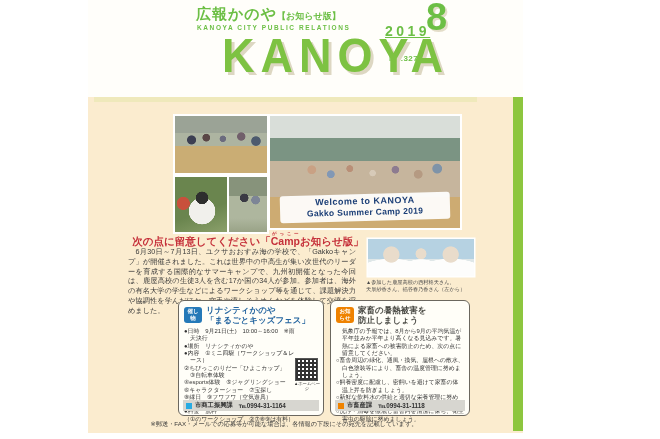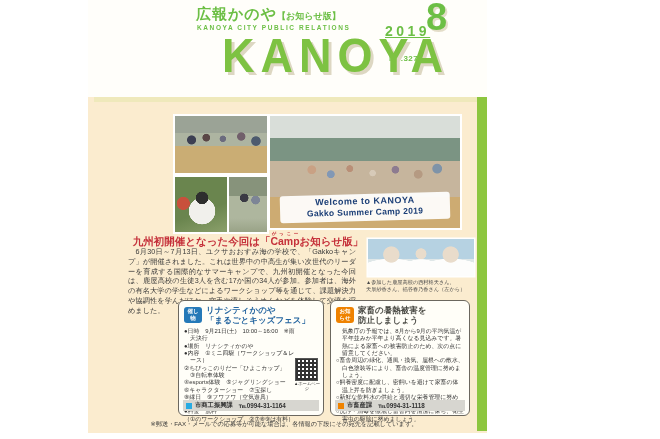--- a/index.html
+++ b/index.html
@@ -1,21 +1,21 @@
 <!DOCTYPE html>
 <html><head>
 <meta charset="utf-8">
 <style>
   html,body{margin:0;padding:0;}
   body{
     width:660px;height:439px;background:#ffffff;position:relative;overflow:hidden;
     font-family:"Liberation Sans","DejaVu Sans",sans-serif;
     -webkit-font-smoothing:antialiased;
   }
-  .page{position:absolute;left:88px;top:0;width:399px;height:433px;border-radius:11px;}
+  .page{position:absolute;left:88px;top:0;width:435px;height:433px;border-radius:11px;}
   .page-header{position:absolute;left:0;top:0;width:100%;height:97px;background:#fffefa;}
   .page-body{position:absolute;left:0;top:97px;width:100%;height:336px;background:#fbeccf;}
 
   
   .jp-title{position:absolute;left:108px;top:5px;color:#6cbf45;font-weight:bold;font-size:15px;letter-spacing:1px;white-space:nowrap;}
   .jp-title .ed{font-size:9px;font-weight:bold;letter-spacing:0;}
   .en-sub{position:absolute;left:109px;top:24px;color:#6cbf45;font-size:6.5px;font-weight:bold;letter-spacing:1.6px;white-space:nowrap;}
   .year{position:absolute;left:297px;top:23px;color:#6cbf45;font-weight:bold;font-size:14px;letter-spacing:3.5px;text-decoration:underline;}
   .issue{position:absolute;left:301px;top:22px;color:#6cbf45;font-weight:bold;font-size:8px;letter-spacing:.5px;margin-top:32px;}
   .month{position:absolute;left:338px;top:-4px;color:#6cbf45;font-weight:bold;font-size:38px;text-shadow:2px 2px 0 #e3ddc8;}
@@ -128,21 +128,21 @@
   <div class="ph ph-mascot"></div>
   <div class="ph ph-somen"></div>
   <div class="ph ph-classroom">
     <div class="banner">
       <div class="b1">Welcome to KANOYA</div>
       <div class="b2">Gakko Summer Camp 2019</div>
     </div>
   </div>
 
   <div class="headline">
-    <span>九州初開催となった今回は「</span><ruby><span>Camp</span><rt>がっこー</rt></ruby><span>お知らせ版」</span>
+    <span>次の点に留意してください「</span><ruby><span>Camp</span><rt>がっこー</rt></ruby><span>お知らせ版」</span>
   </div>
   <div class="feature-body">　6月30日～7月13日、ユクサおおすみ海の学校で、「Gakkoキャンプ」が開催されました。これは世界中の中高生が集い次世代のリーダーを育成する国際的なサマーキャンプで、九州初開催となった今回は、鹿屋高校の生徒3人を含む17か国の34人が参加。参加者は、海外の有名大学の学生などによるワークショップ等を通じて、課題解決力や協調性を学んだほか、空手や流しそうめんなどを体験して交流を深めました。</div>
   <div class="ph ph-students"></div>
   <div class="caption">
     <div>▲参加した鹿屋高校の西村柊天さん、</div>
     <div>天辰紗香さん、福谷春乃香さん（左から）</div>
   </div>
 
   <div class="ibox ibox-event">
     <div class="ibox-head">

